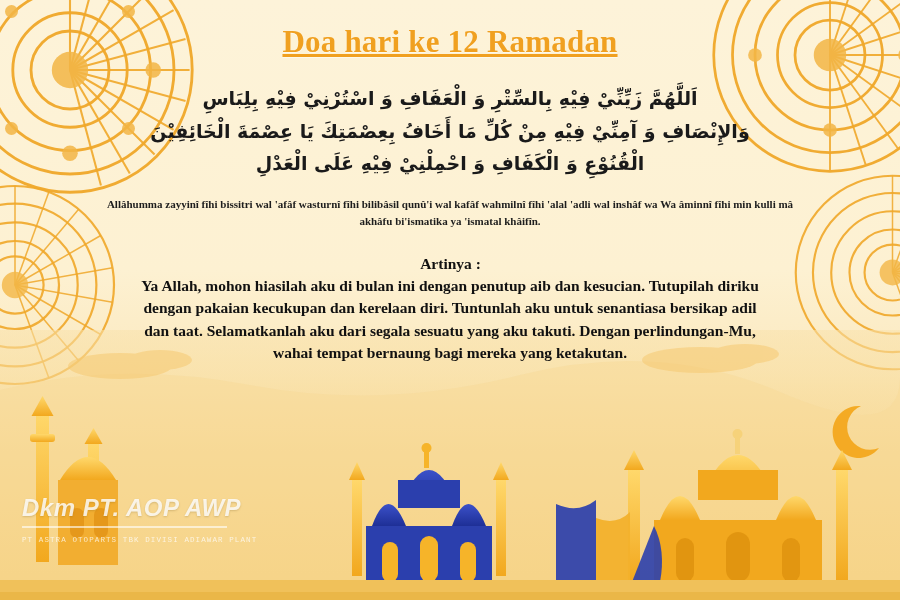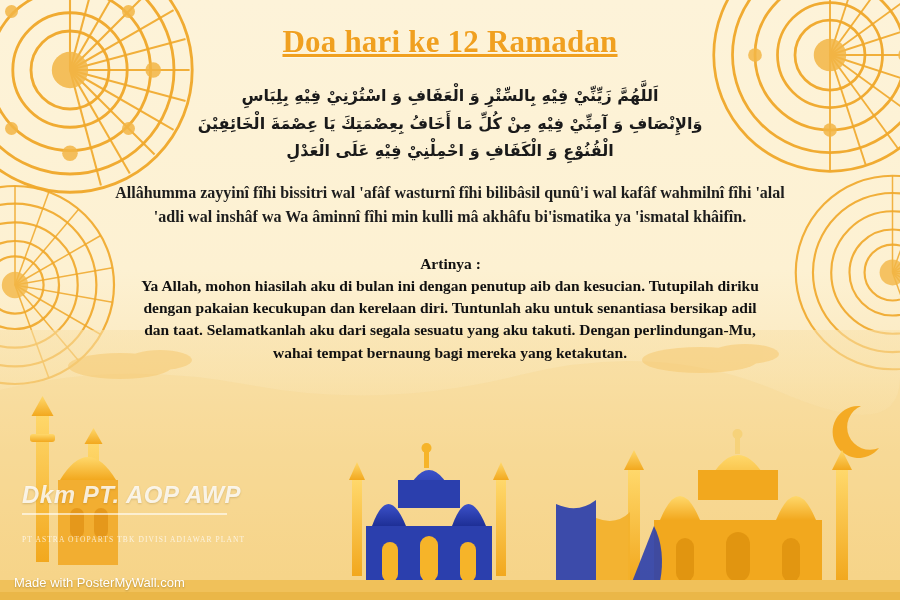--- a/index.html
+++ b/index.html
@@ -53,34 +53,34 @@
     color: #f0a020;
     letter-spacing: 0.2px;
     text-shadow: 0 1px 0 rgba(255,255,255,0.5);
     margin: 8px 0 0 0;
     text-decoration: underline;
   }
   .arabic {
     direction: rtl;
     unicode-bidi: bidi-override;
     font-family: "DejaVu Sans", sans-serif;
-    font-size: 16px;
+    font-size: 19px;
     line-height: 1.72;
     color: #1a1a1a;
     margin: 22px auto 16px auto;
     width: 690px;
     text-align: center;
     font-weight: 600;
   }
   .arabic div { white-space: nowrap; }
   .translit {
     margin: 12px auto 0 auto;
     width: 690px;
     font-family: "Liberation Serif", serif;
-    font-size: 16px;
+    font-size: 11px;
     line-height: 1.5;
     font-weight: bold;
     color: #1d1d1d;
   }
   .meaning-label {
     margin: 26px 0 0 1px;
     font-family: "Liberation Serif", serif;
     font-size: 15.5px;
     font-weight: bold;
     color: #111;
@@ -107,25 +107,25 @@
   .logo-main {
     font-family: "Liberation Sans", sans-serif;
     font-style: italic;
     font-weight: bold;
     font-size: 24px;
     color: rgba(255,255,255,0.82);
     letter-spacing: 0.5px;
     text-shadow: 0 1px 2px rgba(120,90,30,0.25);
   }
   .logo-sub {
-    font-family: Liberation Serif, serif;
+    font-family: Liberation Mono, monospace;
     font-size: 7.5px;
     letter-spacing: 1.1px;
     color: rgba(255,255,255,0.72);
-    margin-top: 20px;
+    margin-top: 8px;
   }
   .logo-rule {
     width: 205px;
     height: 2px;
     background: rgba(255,255,255,0.6);
     margin-top: 4px;
   }
   .made-with {
     position: absolute;
     left: 14px;
@@ -449,15 +449,14 @@
     <div class="meaning-body">Ya Allah, mohon hiasilah aku di bulan ini dengan penutup aib dan kesucian. Tutupilah diriku dengan pakaian kecukupan dan kerelaan diri. Tuntunlah aku untuk senantiasa bersikap adil dan taat. Selamatkanlah aku dari segala sesuatu yang aku takuti. Dengan perlindungan-Mu, wahai tempat bernaung bagi mereka yang ketakutan.</div>
 
   </div>
 
   <div class="logo-block">
     <div class="logo-main">Dkm PT. AOP AWP</div>
     <div class="logo-rule"></div>
     <div class="logo-sub">PT ASTRA OTOPARTS TBK DIVISI ADIAWAR PLANT</div>
   </div>
 
-  <div class="made-with">Made with PosterMyWall.com</div>
 
 </div>
 
 </body></html>

